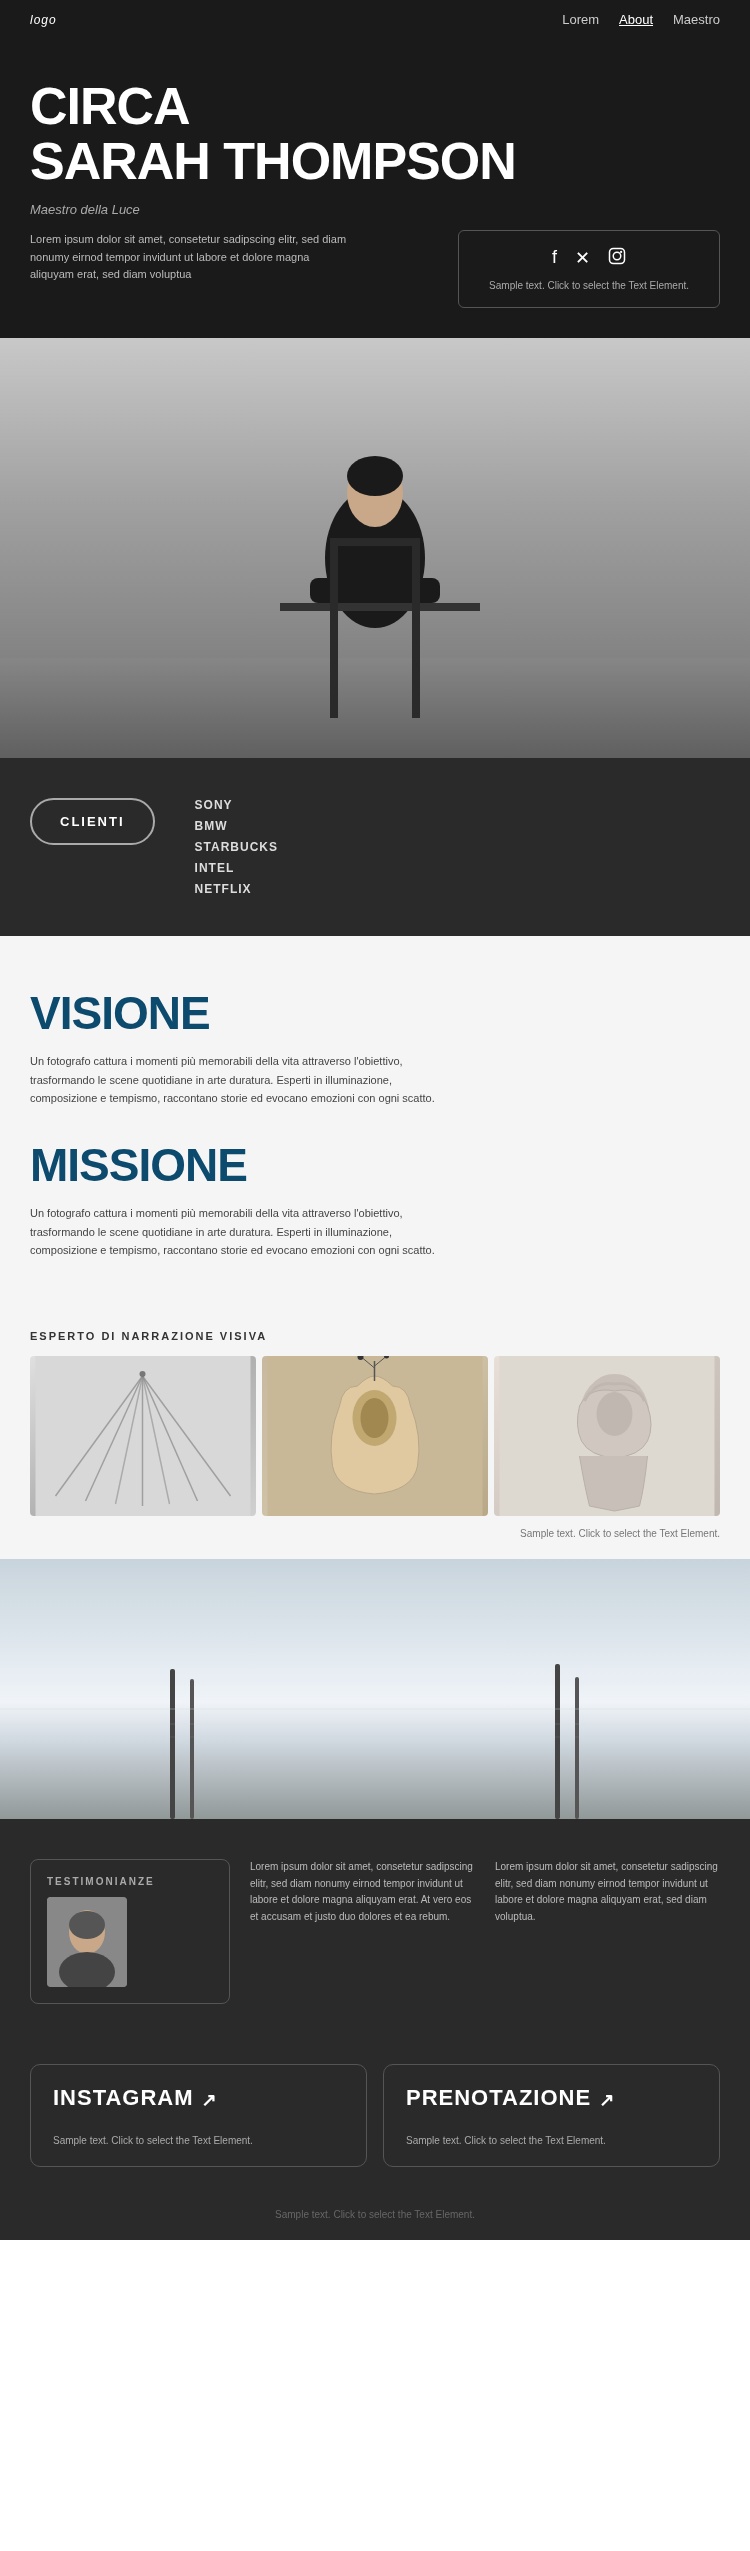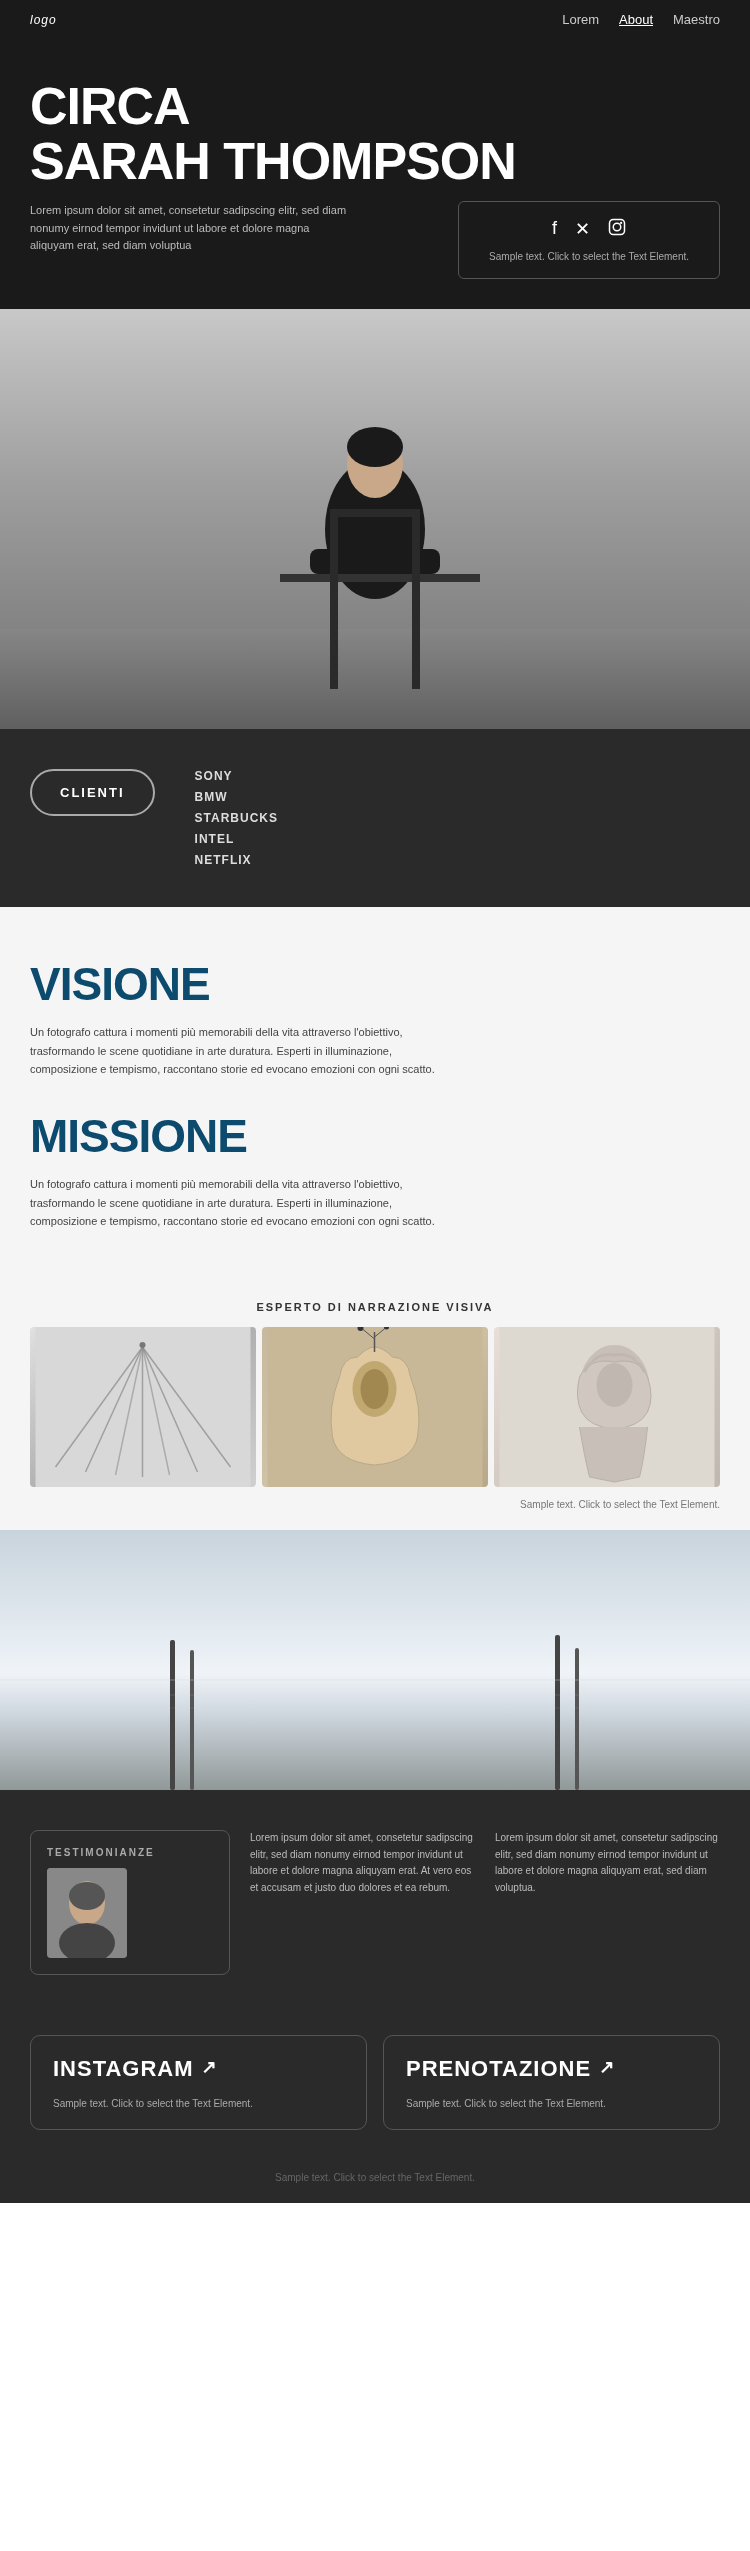--- a/index.html
+++ b/index.html
@@ -168,21 +168,20 @@
       background: #f5f5f5;
       padding: 10px 30px 20px 30px;
     }
     .portfolio-label {
       font-size: 11px;
       font-weight: 700;
       letter-spacing: 2px;
       color: #333;
       text-transform: uppercase;
       margin-bottom: 14px;
-      text-align: center;
     }
     .portfolio-grid {
       display: grid;
       grid-template-columns: 1fr 1fr 1fr;
       gap: 6px;
       margin-bottom: 12px;
     }
     .portfolio-img {
       height: 160px;
       border-radius: 4px;
@@ -266,23 +265,23 @@
       padding: 20px 22px;
       flex: 1;
     }
     .cta-title {
       font-size: 22px;
       font-weight: 900;
       color: #fff;
       text-transform: uppercase;
       letter-spacing: 1px;
       display: flex;
-      align-items: flex-start;
+      align-items: flex-end;
       gap: 8px;
-      margin-bottom: 16px;
+      margin-bottom: 24px;
     }
     .cta-arrow {
       font-size: 18px;
       color: #fff;
     }
     .cta-text {
       font-size: 10px;
       color: #aaa;
     }
 
@@ -307,20 +306,21 @@
     <a href="#" class="active">About</a>
     <a href="#">Maestro</a>
   </nav>
 </header>
 
 <section class="hero">
   <h1 class="hero-title">
     <span>CIRCA</span><br>
     <span>SARAH THOMPSON</span>
   </h1>
+  <p class="hero-subtitle">Maestro della Luce</p>
   <p class="hero-desc">Lorem ipsum dolor sit amet, consetetur sadipscing elitr, sed diam nonumy eirnod tempor invidunt ut labore et dolore magna aliquyam erat, sed diam voluptua</p>
 
   <div class="hero-social-box">
     <div class="social-icons">
       <span>f</span>
       <span>✕</span>
       <span>
         <svg width="18" height="18" viewBox="0 0 24 24" fill="none" stroke="white" stroke-width="2">
           <rect x="2" y="2" width="20" height="20" rx="5" ry="5"></rect>
           <circle cx="12" cy="12" r="5"></circle>

